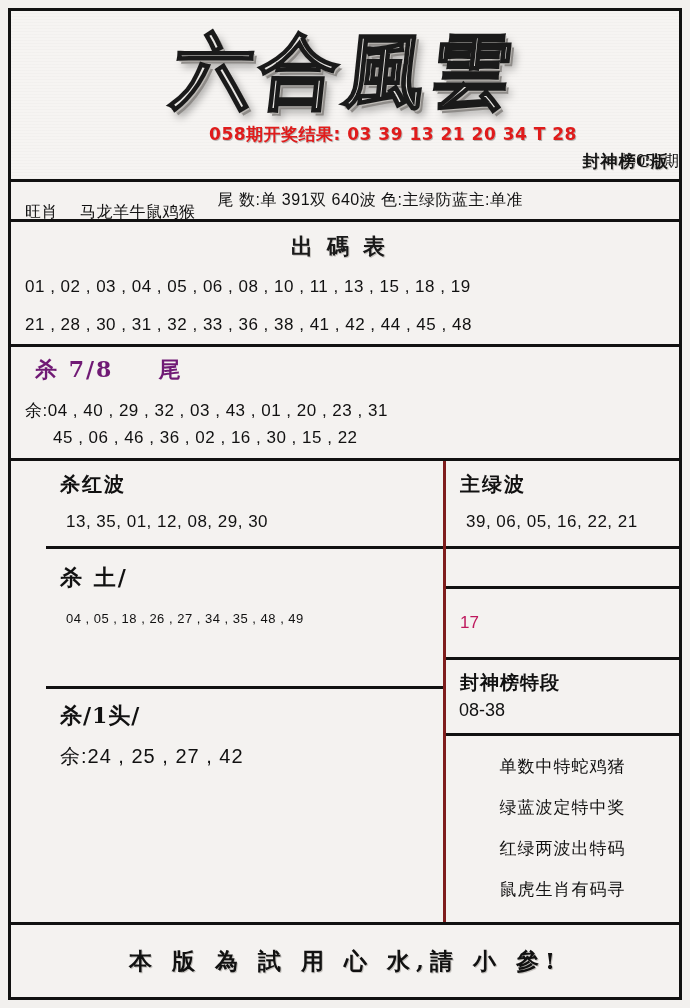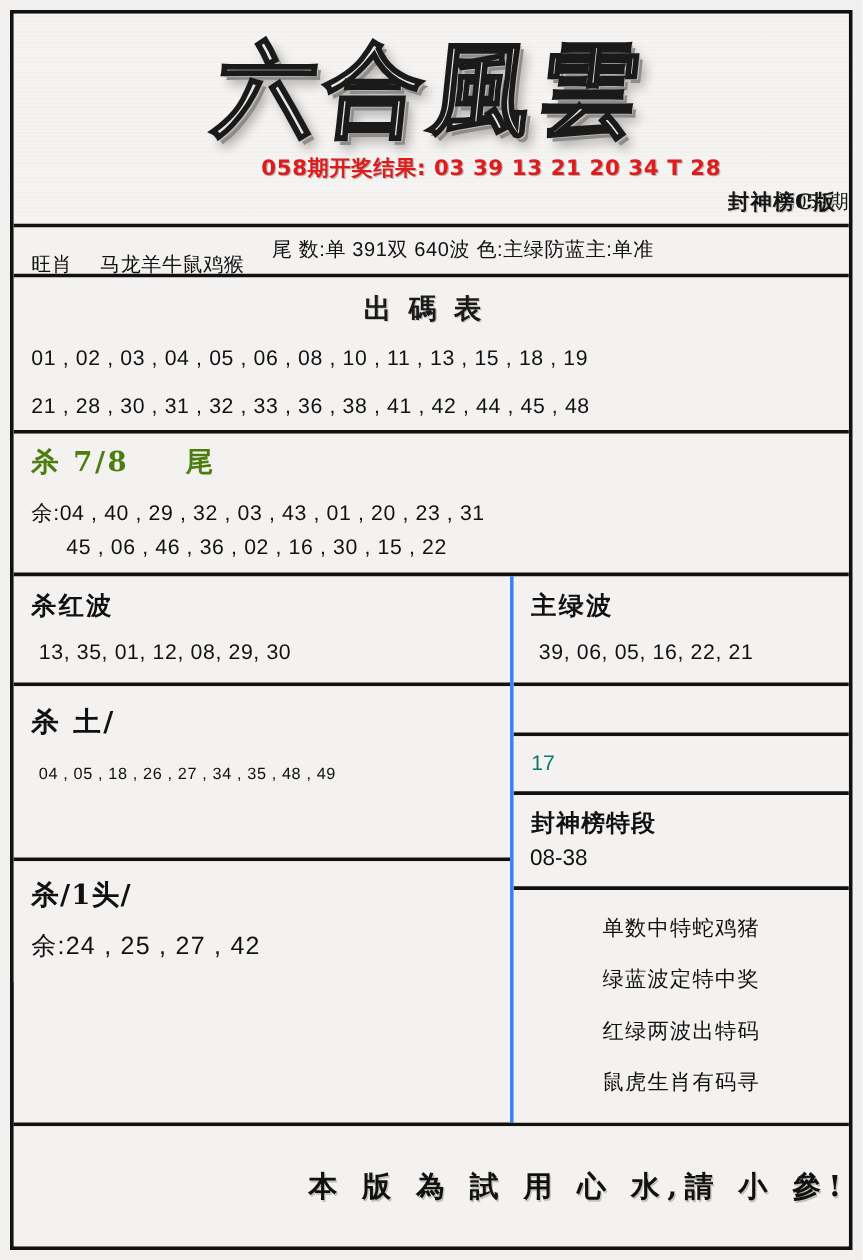--- a/index.html
+++ b/index.html
@@ -140,22 +140,22 @@
     padding: 9px 14px;
     letter-spacing: 0.5px;
     white-space: nowrap;
     font-family: "Liberation Sans", sans-serif;
   }
 
   .kill-head {
     font-family: "DejaVu Serif", serif;
     font-size: 22px;
     font-weight: bold;
-    color: #4d7c0f;
-    padding: 8px 14px 6px 14px;
+    color: #701a75;
+    padding: 8px 14px 6px 24px;
     letter-spacing: 2px;
   }
   .kill-head .spacer { display: inline-block; width: 26px; }
 
   .yu-line {
     font-size: 17px;
     color: #111;
     padding: 8px 14px 4px 14px;
     letter-spacing: 0.5px;
     white-space: nowrap;
@@ -168,22 +168,23 @@
     white-space: nowrap;
   }
 
   
   .split {
     display: flex;
     border-bottom: 3px solid #111;
   }
   .split .left {
     width: 400px;
-    border-right: 3px solid #3b82f6;
-    box-sizing: border-box;
+    border-right: 3px solid #7f1d1d;
+    box-sizing: border-box;
+    margin-left: 35px;
   }
   .split .right {
     flex: 1;
     box-sizing: border-box;
   }
   .cell {
     box-sizing: border-box;
     background: #f4f2f0;
   }
   .cell.bb { border-bottom: 3px solid #111; }
@@ -197,22 +198,22 @@
     letter-spacing: 2px;
   }
   .cell-nums {
     font-size: 17px;
     color: #111;
     padding: 10px 14px 14px 20px;
     letter-spacing: 0.5px;
   }
   .cell-plain {
     font-size: 17px;
-    color: #0f766e;
-    padding: 12px 14px;
+    color: #be185d;
+    padding: 24px 14px;
   }
   .cell-empty { height: 40px; }
 
   .tejia-title {
     font-family: "DejaVu Serif", serif;
     font-size: 19px;
     font-weight: bold;
     color: #111;
     padding: 10px 14px 2px 14px;
     letter-spacing: 1px;
@@ -265,21 +266,21 @@
     color: #111;
     padding: 6px 14px 16px 14px;
     letter-spacing: 1px;
   }
 
   
   .footer {
     flex: 1;
     display: flex;
     align-items: center;
-    justify-content: flex-end;
+    justify-content: center;
     background: #f4f2f0;
   }
   .footer-text {
     font-family: "DejaVu Serif", serif;
     font-size: 23px;
     font-weight: bold;
     color: #111;
     letter-spacing: 6px;
     text-shadow: 1px 1px 0 #c5c2be;
   }

